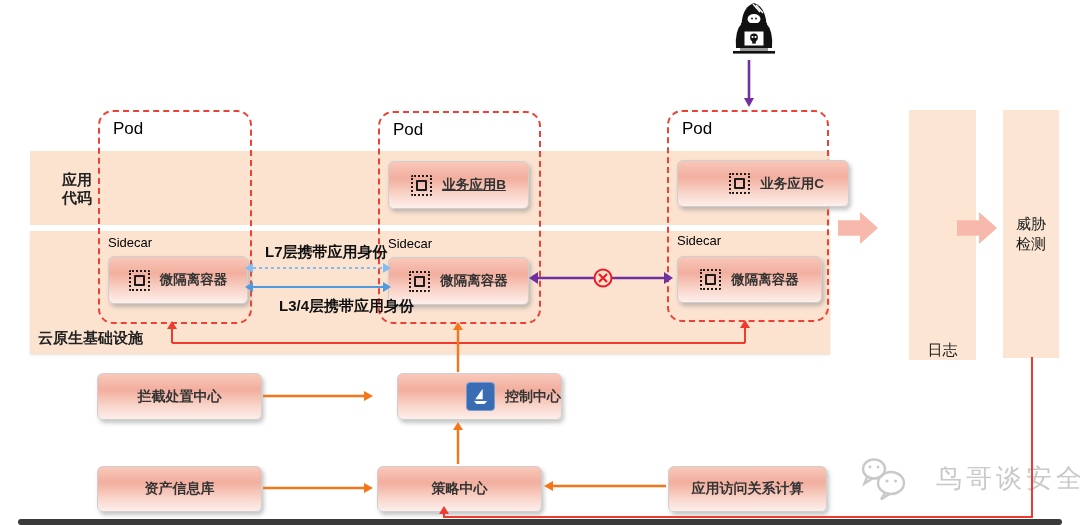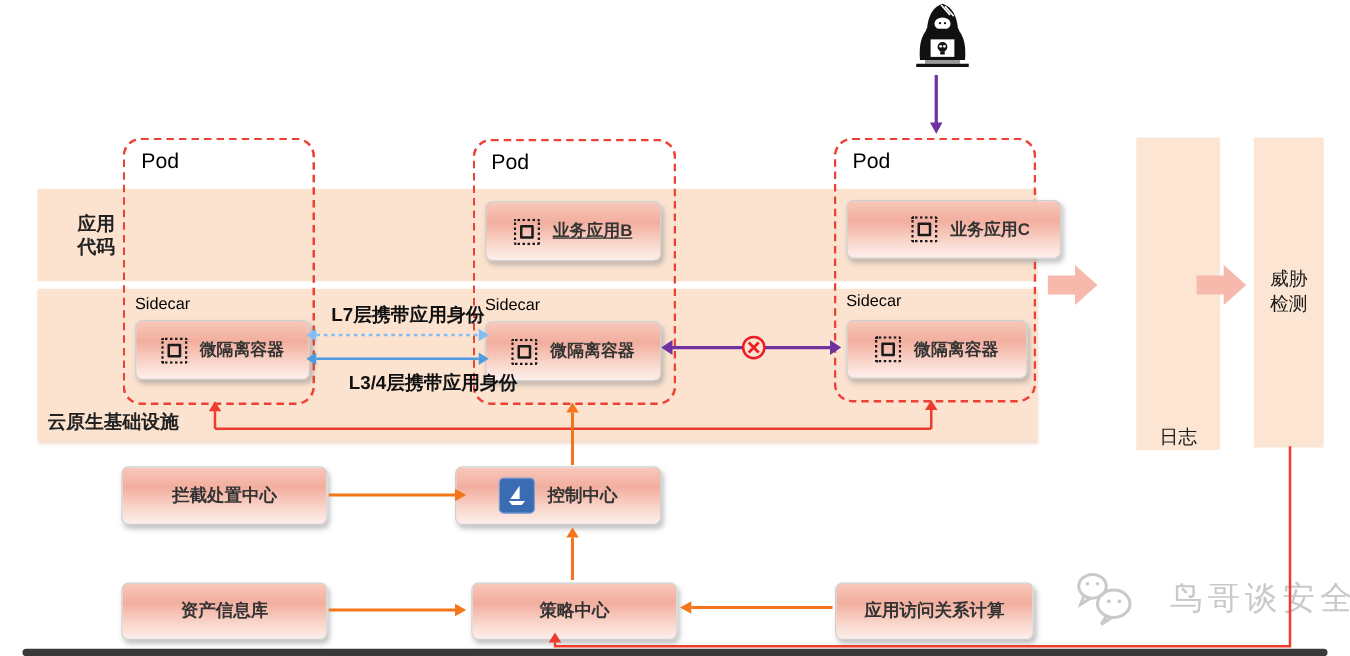--- a/index.html
+++ b/index.html
@@ -111,21 +111,21 @@
     <span>日志</span>
   </div>
   <div class="pinkarrow" style="left:957px;top:212px;"></div>
   <div class="tallbox" style="left:1003px;top:110px;width:56px;height:248px;">
     <span class="wrap2">威胁检测</span>
   </div>
 
   <div class="gbox big" style="left:97px;top:373px;width:163px;height:45px;">
     <span>拦截处置中心</span>
   </div>
-  <div class="gbox big" style="left:364px;top:373px;width:163px;height:45px;">
+  <div class="gbox big" style="left:397px;top:373px;width:163px;height:45px;justify-content:flex-end;">
     <span class="ctrl-icon">
       <svg width="21" height="21" viewBox="0 0 24 24">
         <path d="M14.5,3 L14.5,15 L6,15 Z" fill="#fff"></path>
         <path d="M4.5,17 L19.5,17 L16.5,20.5 L7.5,20.5 Z" fill="#fff"></path>
       </svg>
     </span>
     <span>控制中心</span>
   </div>
   <div class="gbox big" style="left:97px;top:466px;width:163px;height:44px;">
     <span>资产信息库</span>

